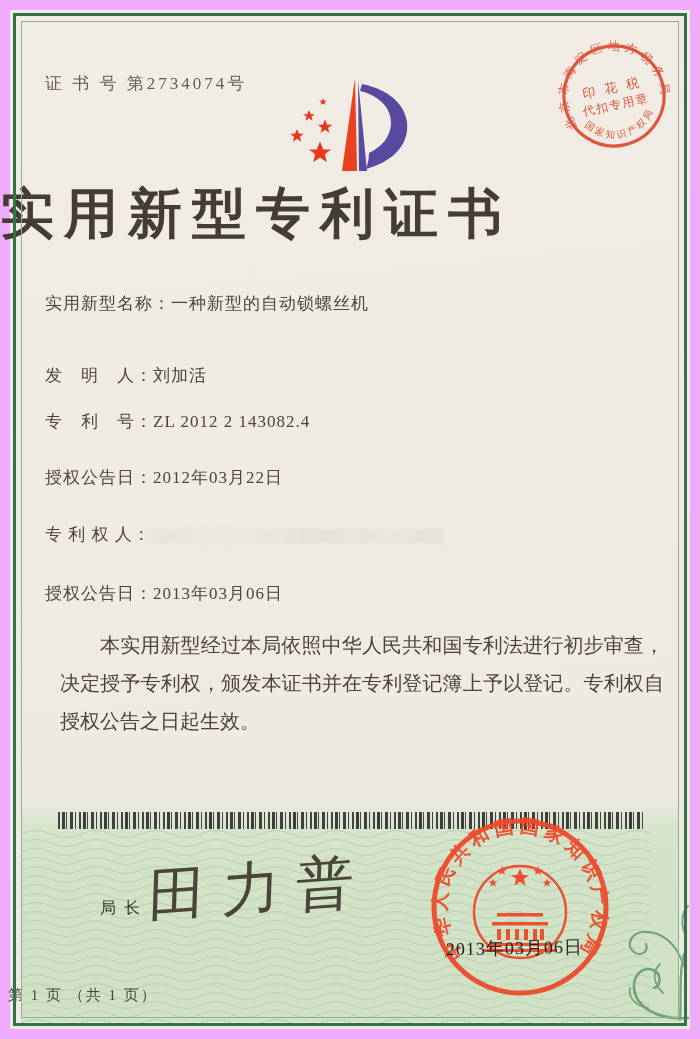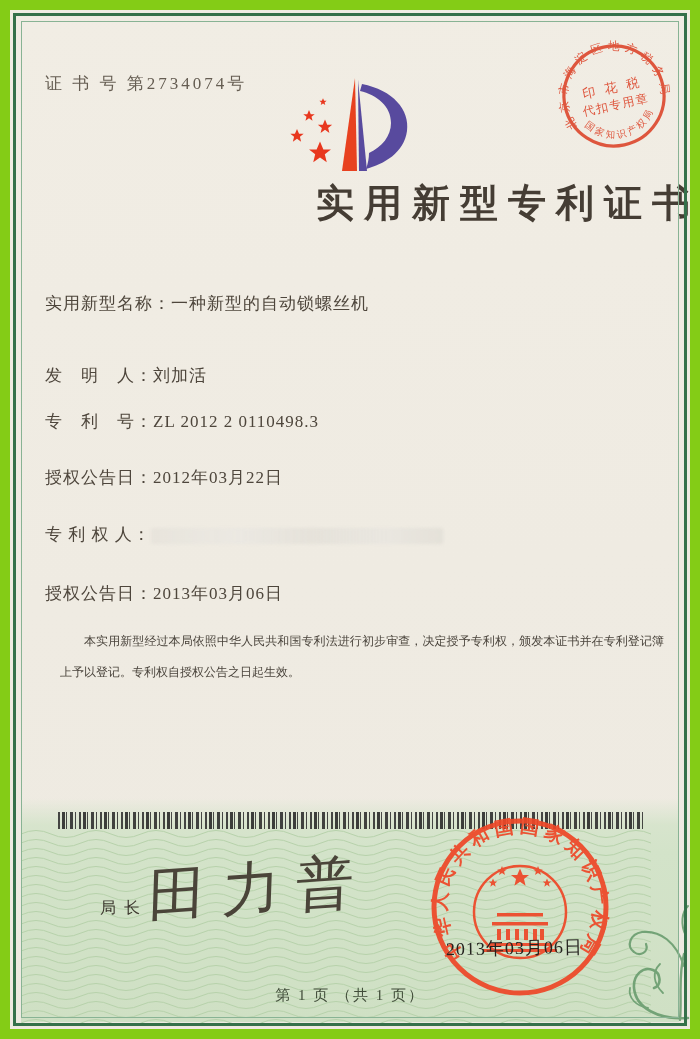--- a/index.html
+++ b/index.html
@@ -1,38 +1,38 @@
 <!DOCTYPE html>
 <html><head>
 <meta charset="utf-8">
 <style>
   html,body{margin:0;padding:0;background:#e8e6e0;}
-  .page{position:relative;width:700px;height:1039px;background:#84cc16;overflow:hidden;
+  .page{position:relative;width:700px;height:1039px;background:#f0abfc;overflow:hidden;
         font-family:"Liberation Serif","DejaVu Serif",serif;}
   .paper{position:absolute;inset:10px;background:linear-gradient(175deg,#f1ede4 0%,#efebe2 55%,#eeeae1 100%);}
   .frame-outer{position:absolute;inset:13px;border:3px solid #35714a;pointer-events:none;z-index:6;}
   .frame-inner{position:absolute;inset:21px;border:1px solid #88b394;pointer-events:none;z-index:6;}
 
   .cert-number{position:absolute;left:45px;top:72px;font-size:17px;letter-spacing:3px;color:#655d52;z-index:4;}
 
   .logo{position:absolute;left:278px;top:74px;z-index:4;}
   .tax-stamp{position:absolute;left:556px;top:38px;z-index:4;opacity:.92;}
 
-  .title{position:absolute;left:0;right:0;top:178px;text-align:right;font-size:38px;font-weight:bold;
+  .title{position:absolute;left:0;right:0;top:178px;text-align:left;font-size:54px;font-weight:bold;
          letter-spacing:10px;color:#453d34;z-index:4;}
 
   .fields{position:absolute;left:45px;top:0;z-index:4;font-size:17px;color:#4e463c;}
   .field{position:absolute;left:0;white-space:nowrap;letter-spacing:1px;}
   .f0{top:292px}.f1{top:364px}.f2{top:410px}.f3{top:466px}.f4{top:523px}.f5{top:582px}
   .smudge{display:inline-block;width:292px;height:16px;vertical-align:middle;border-radius:2px;
           background:linear-gradient(90deg,rgba(205,203,198,.20),rgba(232,230,226,.55) 30%,rgba(208,206,200,.30) 55%,rgba(228,226,222,.5) 80%,rgba(200,198,192,.28));
           filter:blur(1.5px);}
 
-  .body-text{position:absolute;left:60px;width:604px;top:626px;z-index:4;font-size:12px;
-             line-height:31px;color:#4a443c;text-align:justify;}
+  .body-text{position:absolute;left:60px;width:604px;top:626px;z-index:4;font-size:20px;
+             line-height:38px;color:#4a443c;text-align:justify;}
   .body-text p{margin:0;text-indent:2em;}
 
   .barcode{position:absolute;left:58px;top:812px;width:588px;height:17px;z-index:3;opacity:.88;
     background:repeating-linear-gradient(90deg,#2f2f2f 0 2px,transparent 2px 4px,#262626 4px 7px,
       transparent 7px 8px,#333 8px 9px,transparent 9px 12px,#2b2b2b 12px 15px,transparent 15px 17px,
       #303030 17px 18px,transparent 18px 21px);}
 
   .band{position:absolute;left:21px;right:21px;top:798px;bottom:17px;z-index:1;
         background:linear-gradient(180deg,rgba(211,227,201,0) 0%,rgba(211,227,201,.85) 12%,#d3e3c9 24%,#cfe0c4 100%);}
   .waves{position:absolute;left:0;top:28px;}
@@ -40,21 +40,21 @@
   .director{position:absolute;left:100px;top:898px;z-index:4;font-size:16px;letter-spacing:8px;color:#3a352c;}
   .signature{position:absolute;left:148px;top:850px;z-index:4;font-size:58px;letter-spacing:16px;
              color:#4a4439;transform:rotate(-4deg) skewX(-6deg);white-space:nowrap;}
 
   .seal{position:absolute;left:425px;top:812px;z-index:4;opacity:.93;}
   .grant-date{position:absolute;left:446px;top:936px;z-index:5;font-size:18px;letter-spacing:1px;
               color:#24221f;transform:rotate(-1deg);white-space:nowrap;}
 
   .flourish{position:absolute;left:588px;top:896px;z-index:2;}
 
-  .page-number{position:absolute;left:0;right:0;top:986px;text-align:center;z-index:4;
+  .page-number{position:absolute;left:8px;right:0;top:986px;text-align:left;z-index:4;
                font-size:15px;letter-spacing:2px;color:#414d3a;}
 </style>
 </head>
 <body>
 
 <div class="page">
   <div class="paper"></div>
 
   <div class="band">
     <svg class="waves" width="658" height="200">
@@ -136,21 +136,21 @@
       <text x="58" y="54" text-anchor="middle" font-size="13" letter-spacing="3" font-family="Liberation Serif,serif">印 花 税</text>
       <text x="58" y="71" text-anchor="middle" font-size="12" letter-spacing="1.5" font-family="Liberation Serif,serif">代扣专用章</text>
     </g>
   </svg>
 
   <div class="title">实用新型专利证书</div>
 
   <div class="fields">
     <div class="field f0"><span>实用新型名称：</span><span>一种新型的自动锁螺丝机</span></div>
     <div class="field f1"><span>发　明　人：</span><span>刘加活</span></div>
-    <div class="field f2"><span>专　利　号：</span><span>ZL 2012 2 0110498.3</span></div>
+    <div class="field f2"><span>专　利　号：</span><span>ZL 2012 2 143082.4</span></div>
     <div class="field f3"><span>授权公告日：</span><span>2012年03月22日</span></div>
     <div class="field f4"><span>专 利 权 人：</span><span class="smudge"></span></div>
     <div class="field f5"><span>授权公告日：</span><span>2013年03月06日</span></div>
   </div>
 
   <div class="body-text">
     <p>本实用新型经过本局依照中华人民共和国专利法进行初步审查，决定授予专利权，颁发本证书并在专利登记簿上予以登记。专利权自授权公告之日起生效。</p>
   </div>
 
   <div class="director">局长</div>

